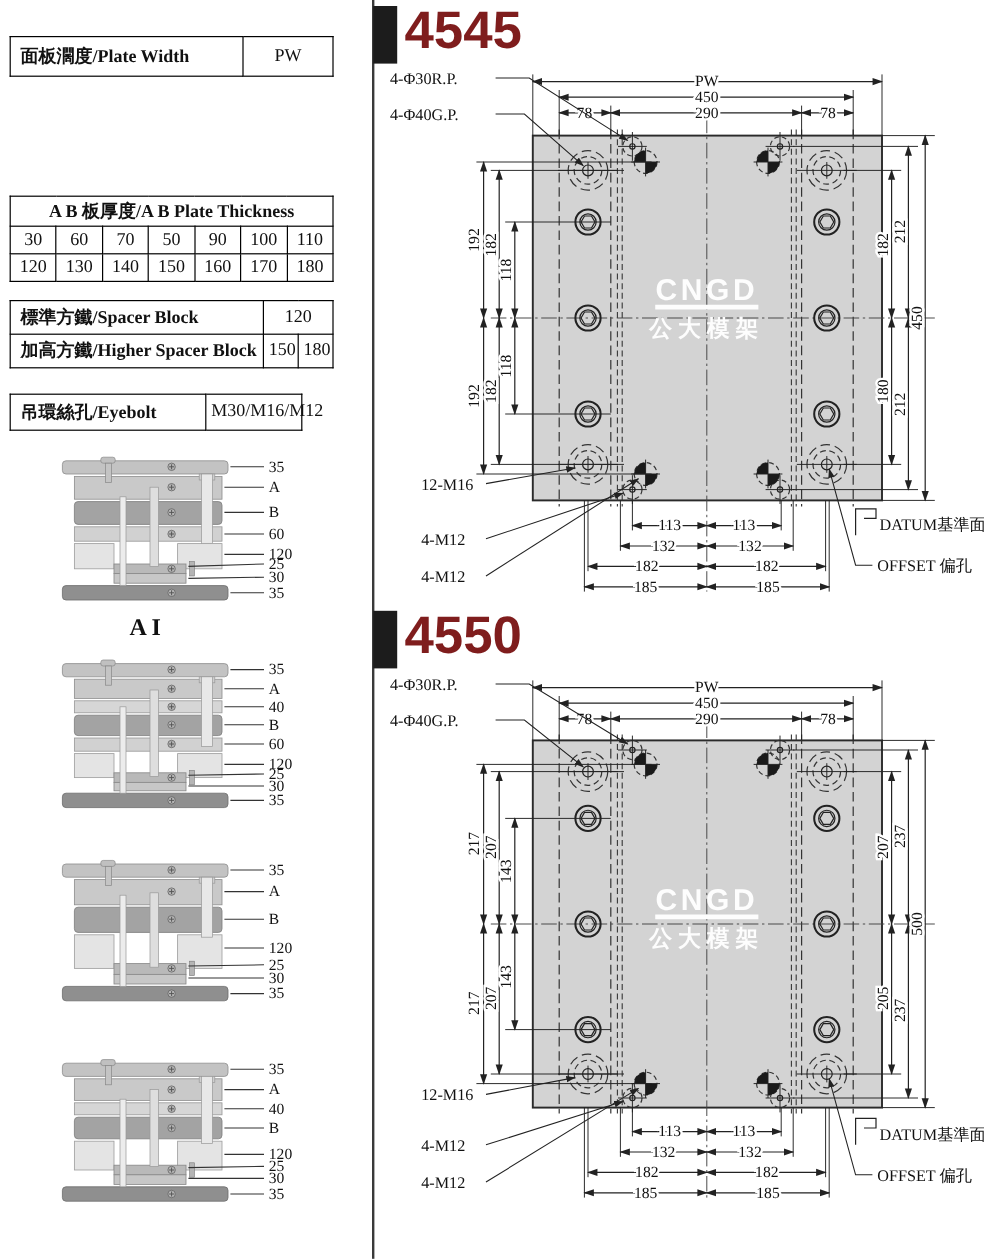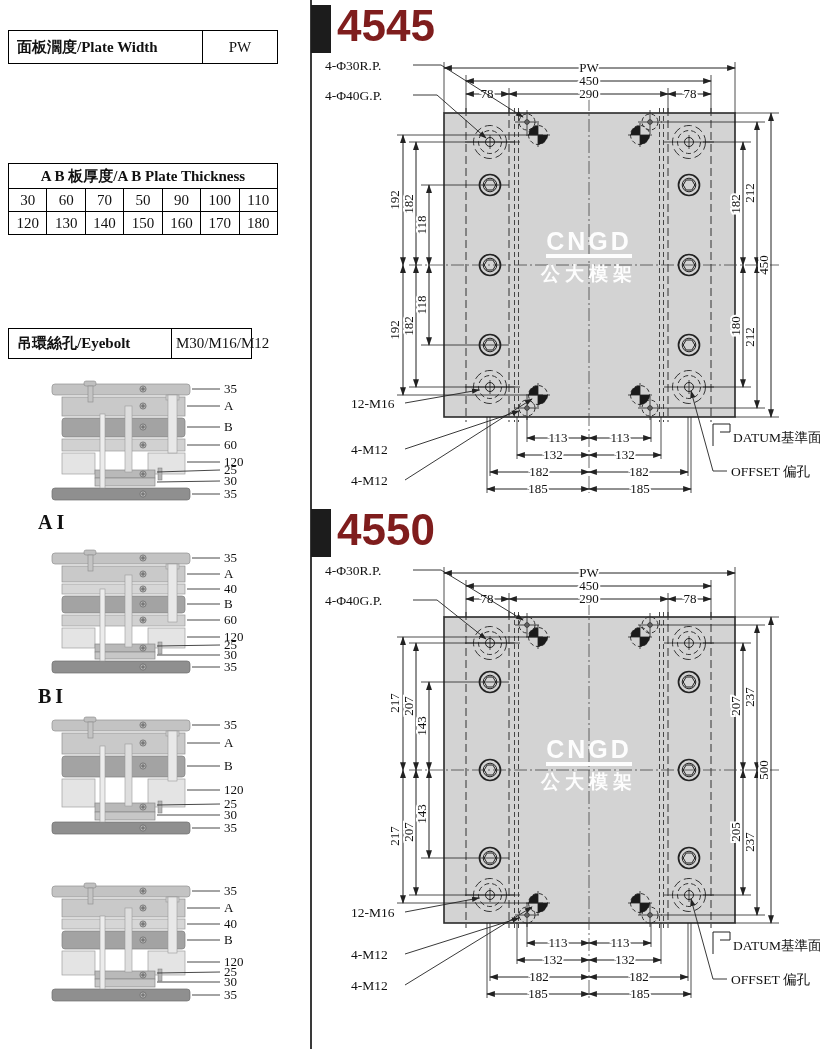--- a/index.html
+++ b/index.html
@@ -26,21 +26,21 @@
   .cdot{stroke:#444;stroke-width:.8;stroke-dasharray:13 3 2 3;fill:none;}
   .dim{stroke:#222;stroke-width:1;fill:none;marker-start:url(#arr);marker-end:url(#arr);}
   .lead{stroke:#222;stroke-width:.9;fill:none;marker-end:url(#arr);}
   .dimtxt{font:13px "Liberation Serif",serif;fill:#111;paint-order:stroke;stroke:#fff;stroke-width:4px;text-anchor:middle;}
   .co{font:13.5px "Liberation Serif",serif;fill:#111;}
   .wm1{font:700 25px "Liberation Sans",sans-serif;fill:#fdfdfd;letter-spacing:3px;text-anchor:middle;}
   .wm2{font:700 19px "Liberation Sans",sans-serif;fill:#fdfdfd;letter-spacing:5px;text-anchor:middle;}
   
   .sl{stroke:#333;stroke-width:.9;}
   .slt{font:13px "Liberation Serif",serif;fill:#111;}
-  .stack-title{width:170px;text-align:left;font:bold 20px "Liberation Serif",serif;letter-spacing:4px;margin-top:2px;}
+  .stack-title{width:170px;text-align:center;font:bold 20px "Liberation Serif",serif;letter-spacing:4px;margin-top:2px;}
 </style>
 </head>
 <body>
 
 <svg width="0" height="0" style="position:absolute" aria-hidden="true">
 <defs>
   <marker id="arr" viewBox="0 0 10 8" refX="9" refY="4" markerWidth="9" markerHeight="7" orient="auto-start-reverse">
     <path d="M0,0.6 L10,4 L0,7.4 Z" fill="#222"></path>
   </marker>
   <g id="gp">
@@ -106,20 +106,29 @@
         <td>150</td>
         <td>160</td>
         <td>170</td>
         <td>180</td>
   </tr>
 </tbody>
   </table>
 
 <table class="spec t3 abs" style="left:8px;top:250px;width:270px">
   <tbody>
+      <tr>
+        <td class="lab" style="width:198px">標準方鐵/Spacer Block</td>
+        <td class="val" colspan="2">120</td>
+      </tr>
+  <tr>
+        <td class="lab">加高方鐵/Higher Spacer Block</td>
+        <td class="val" style="width:33px">150</td>
+        <td class="val" style="width:33px">180</td>
+      </tr>
 </tbody>
   </table>
 
 <table class="spec t4 abs" style="left:8px;top:328px;width:244px">
   <tbody>
       <tr>
         <td class="lab" style="width:150px">吊環絲孔/Eyebolt</td>
         <td class="val">M30/M16/M12</td>
       </tr>
 </tbody>
@@ -219,21 +228,20 @@
     <line class="sl" x1="149" y1="88" x2="182" y2="88"></line>
         <text class="slt" x="186" y="92">120</text>
     <line class="sl" x1="119" y1="97" x2="182" y2="96"></line>
         <text class="slt" x="186" y="100">25</text>
     <line class="sl" x1="119" y1="106" x2="182" y2="106"></line>
         <text class="slt" x="186" y="110">30</text>
     <line class="sl" x1="154" y1="118" x2="182" y2="118"></line>
         <text class="slt" x="186" y="122">35</text>
   </g>
 </svg>
-<div class="stack-title">BI</div>
 </div>
 
 <div class="abs" style="left:38px;top:716px">
 <svg width="232" height="125" viewBox="0 0 232 125">
   <g>
     <rect x="14" y="4" width="138" height="11" rx="3" fill="#c3c3c3" stroke="#909090" stroke-width=".7"></rect>
     <rect x="24" y="17" width="123" height="21" fill="#c9c9c9" stroke="#909090" stroke-width=".7"></rect>
     <rect x="24" y="40" width="123" height="21" rx="3" fill="#a3a3a3" stroke="#808080" stroke-width=".7"></rect>
     <rect x="24" y="63" width="33" height="28" fill="#e4e4e4" stroke="#a0a0a0" stroke-width=".7"></rect>
     <rect x="110" y="63" width="37" height="28" fill="#e4e4e4" stroke="#a0a0a0" stroke-width=".7"></rect>

